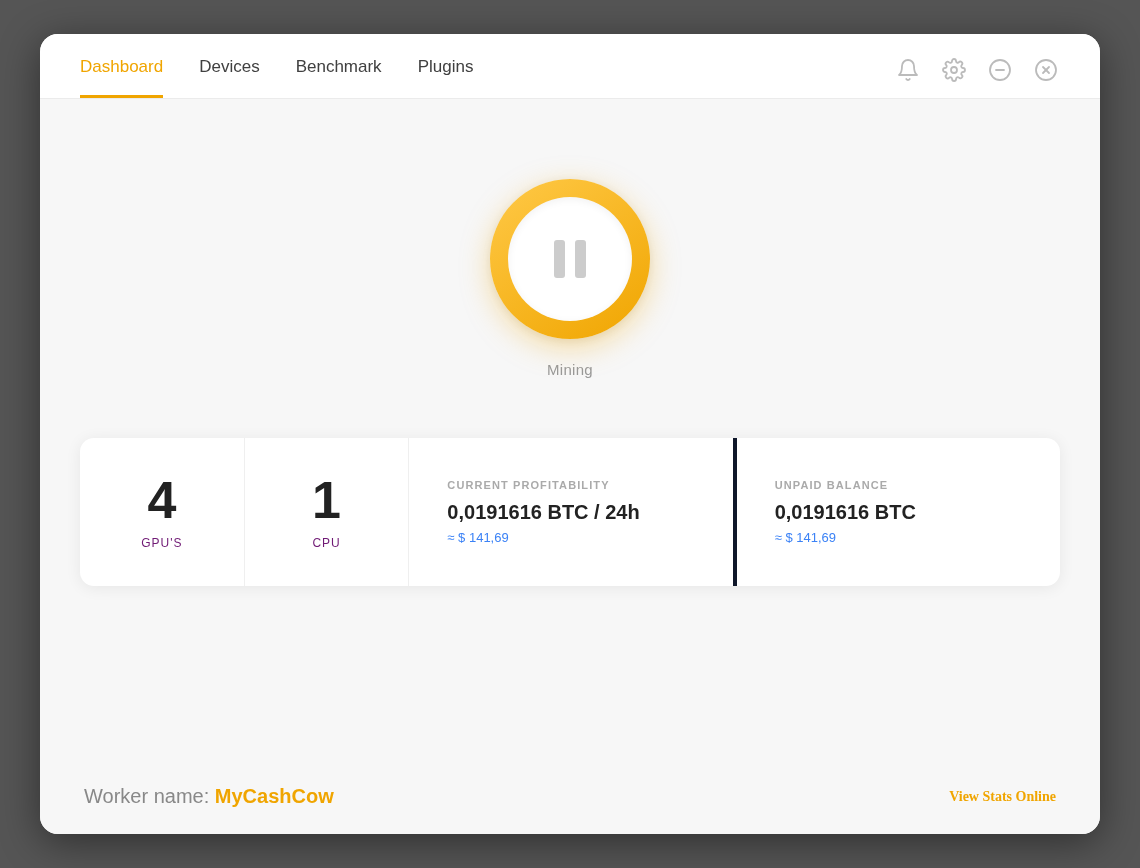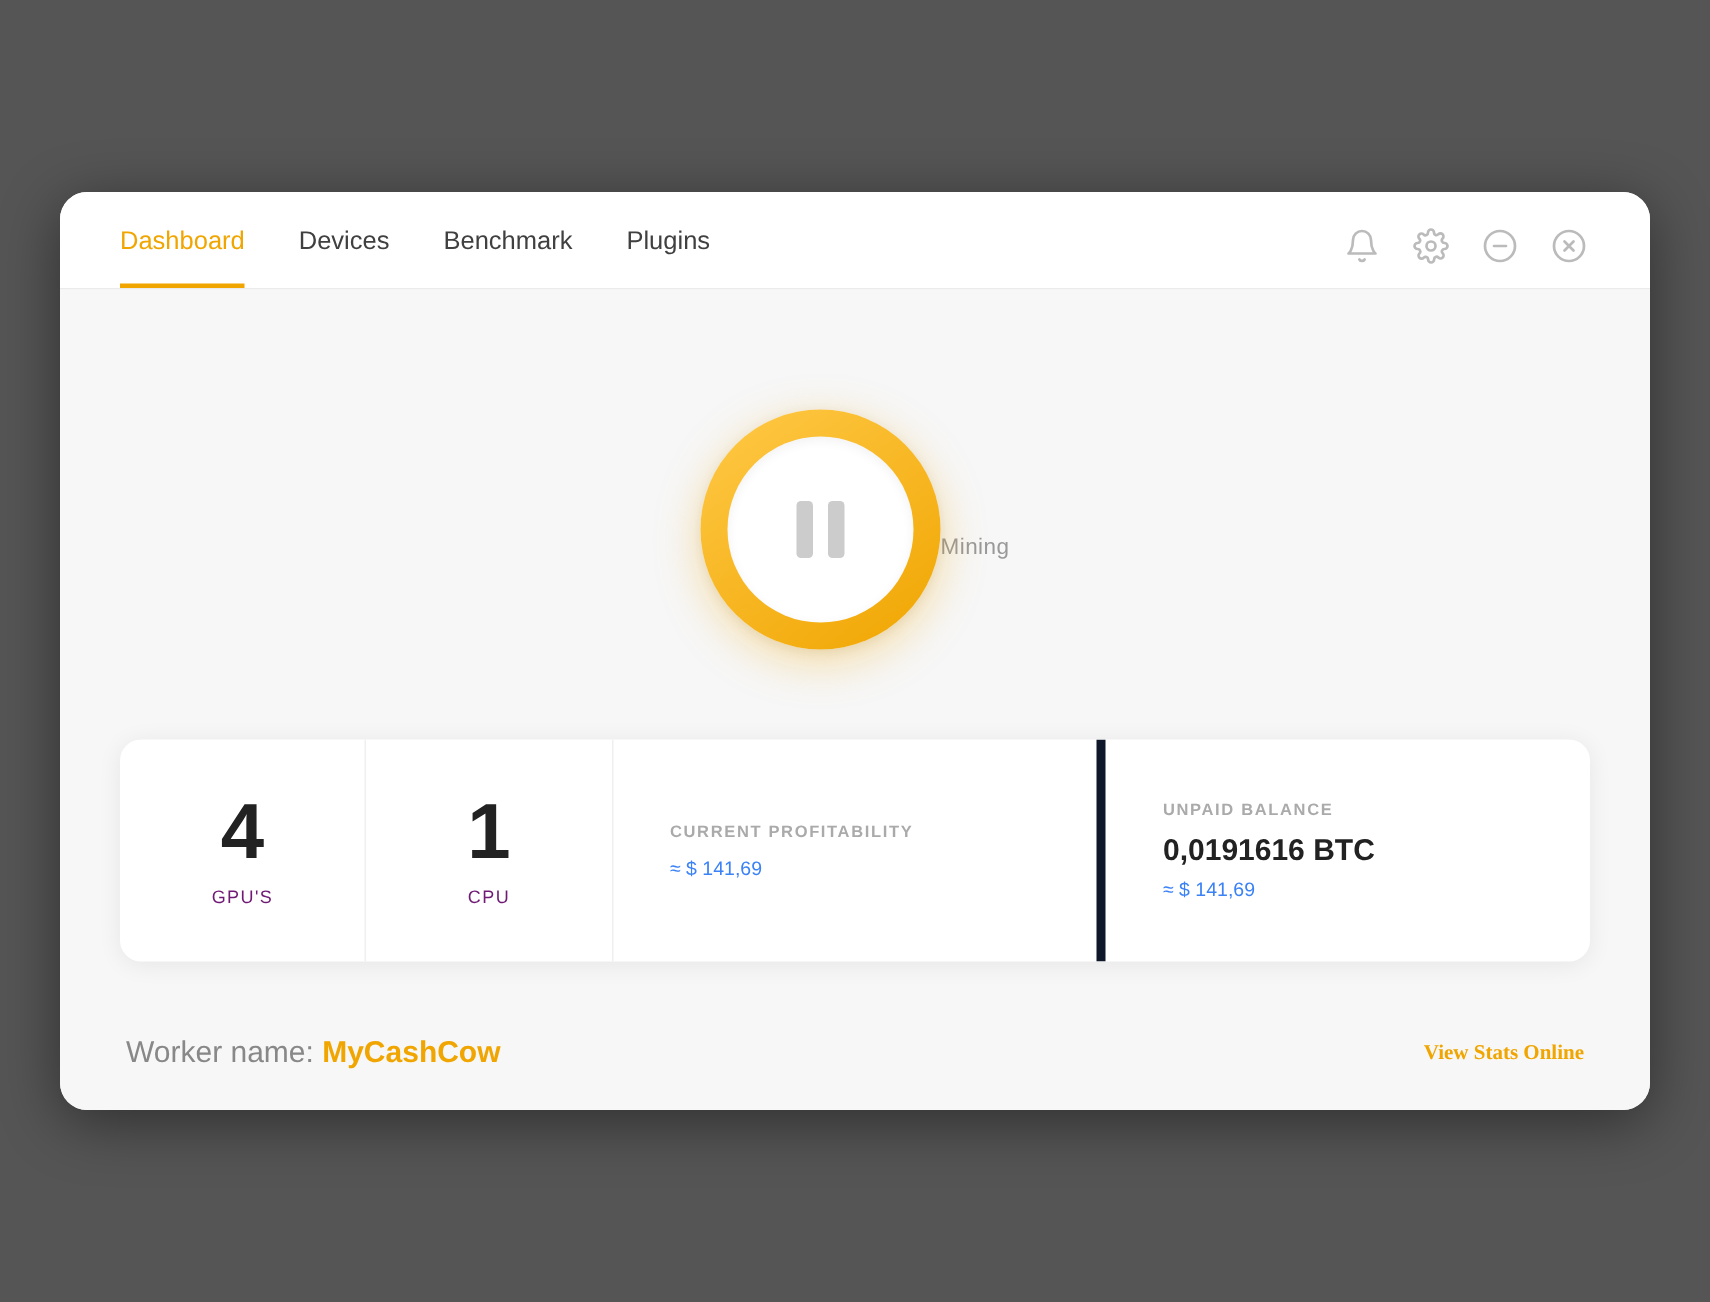--- a/index.html
+++ b/index.html
@@ -8,21 +8,21 @@
       background: #555;
       display: flex;
       align-items: center;
       justify-content: center;
       min-height: 100vh;
       font-family: 'Segoe UI', Arial, sans-serif;
     }
 
     .app-window {
       width: 1060px;
-      height: 612px;
+      height: 800px;
       background: #f7f7f7;
       border-radius: 18px;
       box-shadow: 0 8px 40px rgba(0,0,0,0.45);
       display: flex;
       flex-direction: column;
       overflow: hidden;
     }
 
     
     .header {
@@ -87,21 +87,21 @@
       display: flex;
       flex-direction: column;
       align-items: center;
       background: #f7f7f7;
       padding: 0 40px;
     }
 
     
     .mining-section {
       display: flex;
-      flex-direction: row;
+      flex-direction: column;
       align-items: center;
       margin-top: 80px;
       margin-bottom: 60px;
     }
 
     .mining-btn-wrap {
       width: 160px;
       height: 160px;
       border-radius: 50%;
       background: linear-gradient(145deg, #ffc947, #f0a500);
@@ -185,21 +185,21 @@
       text-transform: uppercase;
     }
 
     .stat-card-wide {
       flex: 2;
       display: flex;
       flex-direction: column;
       align-items: flex-start;
       justify-content: center;
       padding: 30px 38px;
-      border-right: 6px solid #0f172a;
+      border-right: 4px solid #0f172a;
     }
 
     .stat-card-wide:last-child {
       border-right: none;
     }
 
     .stat-title {
       font-size: 11px;
       color: #aaa;
       font-weight: 600;
@@ -317,20 +317,21 @@
         <div class="stat-label">GPU'S</div>
       </div>
 
       <div class="stat-card">
         <div class="stat-number">1</div>
         <div class="stat-label">CPU</div>
       </div>
 
       <div class="stat-card-wide">
         <div class="stat-title">CURRENT PROFITABILITY</div>
+        <div class="stat-value-main">0,0191616 BTC / 24h</div>
         <div class="stat-value-sub">≈ $ 141,69</div>
       </div>
 
       <div class="stat-card-wide">
         <div class="stat-title">UNPAID BALANCE</div>
         <div class="stat-value-main">0,0191616 BTC</div>
         <div class="stat-value-sub">≈ $ 141,69</div>
       </div>
 
     </div>

